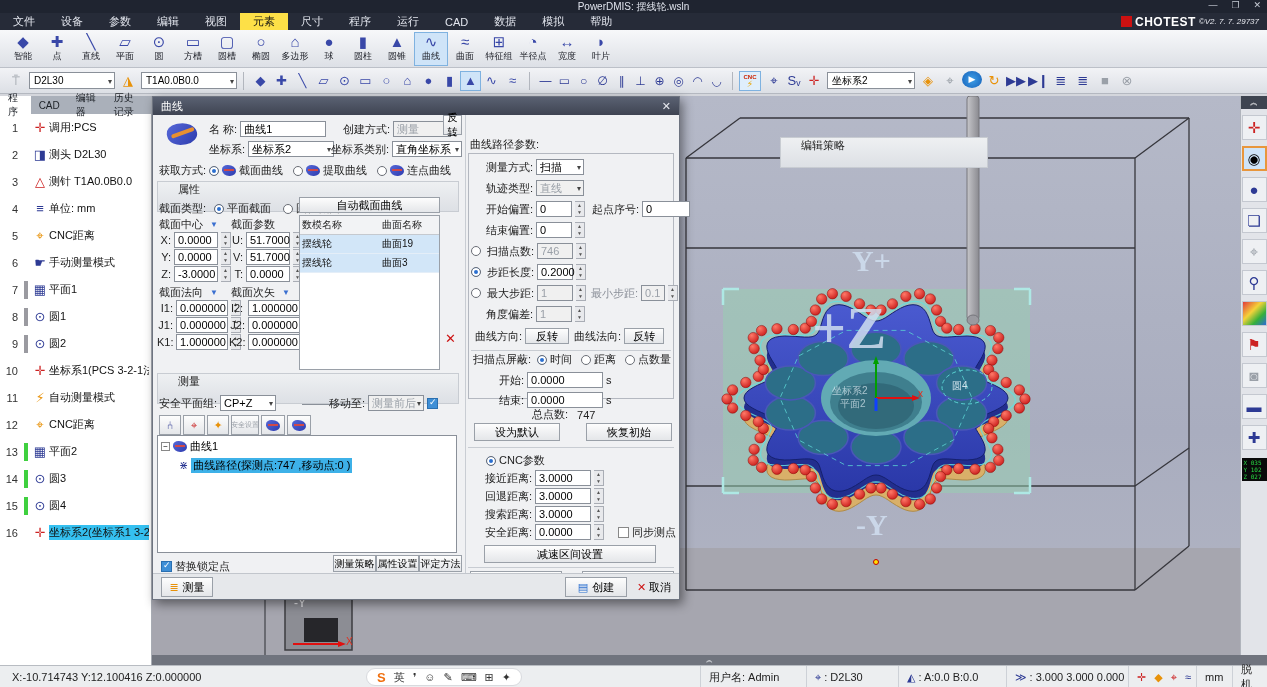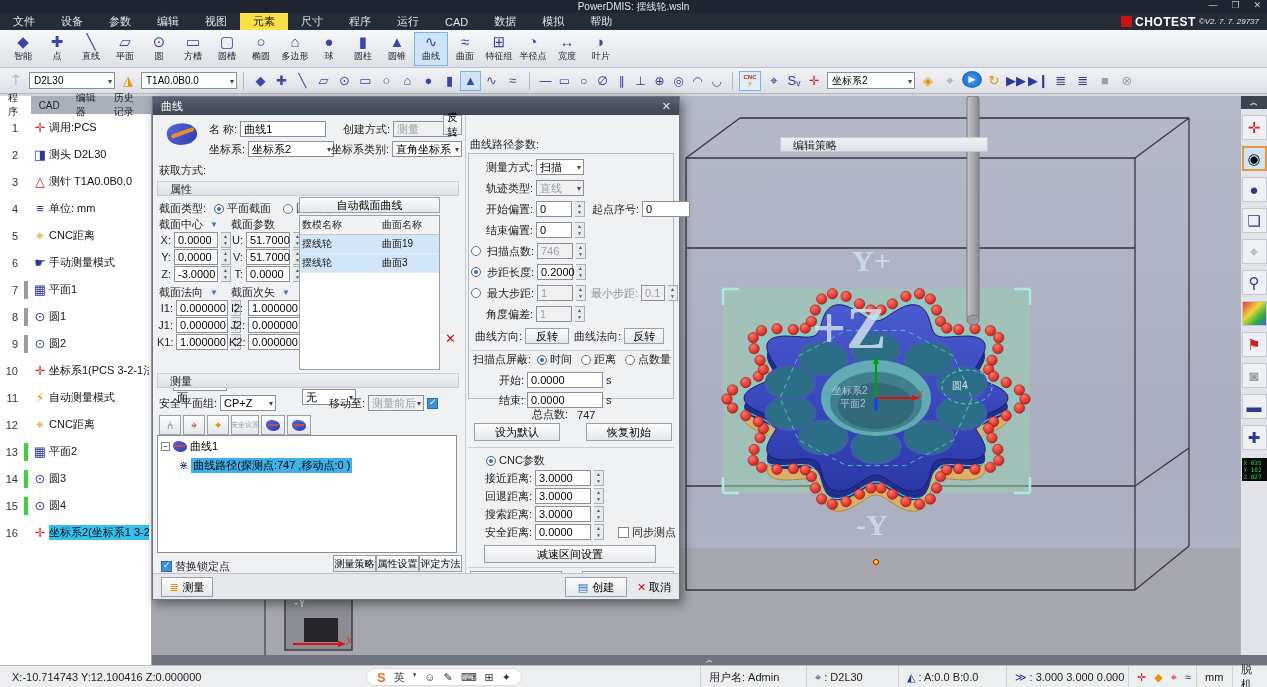--- a/index.html
+++ b/index.html
@@ -94,21 +94,21 @@
   .spin { display:inline-flex; flex-direction:column; width:10px; height:16px; border:1px solid #a9adb5; border-left:none; background:#e8e9ec; font-size:5px; line-height:7px; text-align:center; color:#555; }
   .spin::before { content:"▲"; } .spin::after { content:"▼"; }
   .cmb { background:#fff; border:1px solid #8a9099; height:16px; line-height:14px; padding:0 14px 0 3px; font-size:11px; position:relative; display:inline-block; }
   .cmb::after { content:"▾"; position:absolute; right:2px; top:1px; font-size:8px; color:#444; }
   .cmb.dis { background:#f0f0f0; color:#9aa0a8; }
   .rad { width:10px; height:10px; border-radius:50%; border:1px solid #6a6e76; background:#fff; display:inline-block; flex:none; }
   .rad.on { box-shadow:inset 0 0 0 2px #fff; background:#2a6fd0; }
   .chk { width:11px; height:11px; border:1px solid #888; background:#fff; display:inline-block; flex:none; position:relative; }
   .chk.on { background:#3f8fd6; border-color:#2a6fb0; }
   .chk.on::after { content:"✓"; position:absolute; left:1px; top:-2px; color:#fff; font-size:9px; }
-  .ghd { position:absolute; height:15px; line-height:15px; background:linear-gradient(#eef0f2,#dde0e5); border:1px solid #c8ccd2; font-size:11px; padding:0 12px; color:#222; }
+  .ghd { position:absolute; height:31px; line-height:15px; background:linear-gradient(#eef0f2,#dde0e5); border:1px solid #c8ccd2; font-size:11px; padding:0 20px; color:#222; }
   .btn { border:1px solid #9aa0a8; background:linear-gradient(#fdfdfd,#e4e6e9); text-align:center; font-size:11px; display:flex; align-items:center; justify-content:center; }
   .hdrtri { color:#3a6fd0; font-size:8px; margin-left:4px; }
   .curveico { width:30px; height:22px; background:linear-gradient(135deg,#5668d8,#2e3cae); border-radius:40% 60% 45% 55%; position:relative; transform:rotate(-12deg); }
   .curveico::after { content:""; position:absolute; left:4px; top:8px; width:24px; height:4px; background:#e89030; border-radius:2px; transform:rotate(-8deg); }
   .curvemini { width:14px; height:11px; background:linear-gradient(135deg,#5668d8,#2e3cae); border-radius:40% 60% 45% 55%; position:relative; flex:none; }
   .curvemini::after { content:""; position:absolute; left:2px; top:4px; width:10px; height:2px; background:#d04848; }
   .mtbl { position:absolute; left:142px; top:100px; width:141px; border:1px solid #9aa0a8; background:#fff; }
   .mtbl .hrow { display:flex; background:#f2f3f5; border-bottom:1px solid #c5c9cf; }
   .mtbl .hc { font-size:10px; padding:2px 2px; color:#222; }
   .mtbl .drow { display:flex; background:#d2e6f8; border-bottom:1px solid #e4eef8; }
@@ -766,20 +766,40 @@
       <div class="row" style="left:52px; top:26px;">
         <span class="lbl">坐标系:</span>
         <span class="cmb" style="width:86px">坐标系2</span>
       </div>
       <div class="row" style="left:174px; top:26px;">
         <span class="lbl">坐标系类别:</span>
         <span class="cmb" style="width:70px">直角坐标系</span>
       </div>
       <div class="row" style="left:2px; top:48px; ">
         <span class="lbl">获取方式:</span>
+        <span style="display:flex;gap:10px">
+
+            <span class="minirow">
+              <span class="rad on"></span>
+              <span class="curvemini"></span>
+              <span class="lbl">截面曲线</span>
+            </span>
+
+            <span class="minirow">
+              <span class="rad"></span>
+              <span class="curvemini"></span>
+              <span class="lbl">提取曲线</span>
+            </span>
+
+            <span class="minirow">
+              <span class="rad"></span>
+              <span class="curvemini"></span>
+              <span class="lbl">连点曲线</span>
+            </span>
+          </span>
       </div>
       <div class="ghd" style="left:0; top:66px; width:302px;">属性</div>
       <div class="row" style="left:2px; top:86px; gap:8px;">
         <span class="lbl">截面类型:</span>
         <span style="display:flex;gap:12px">
 
             <span class="minirow">
               <span class="rad on"></span>
               <span class="lbl">平面截面</span>
             </span>

